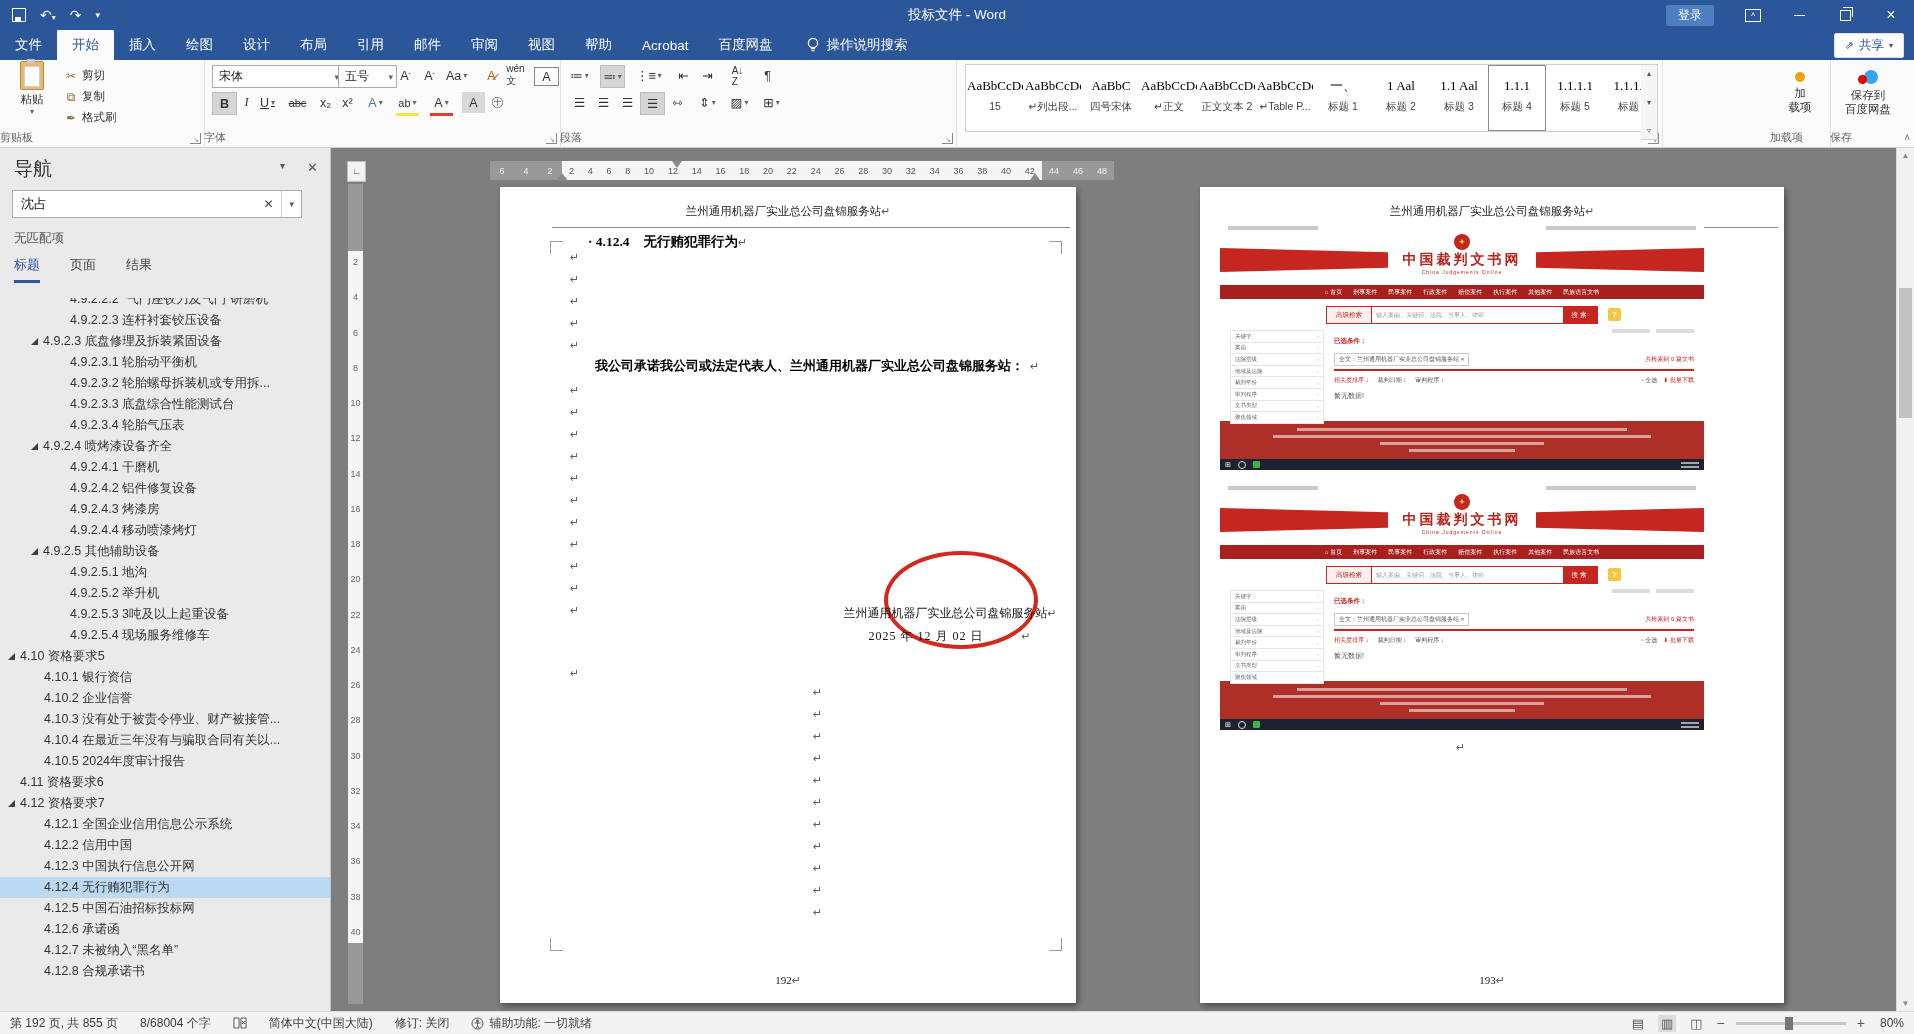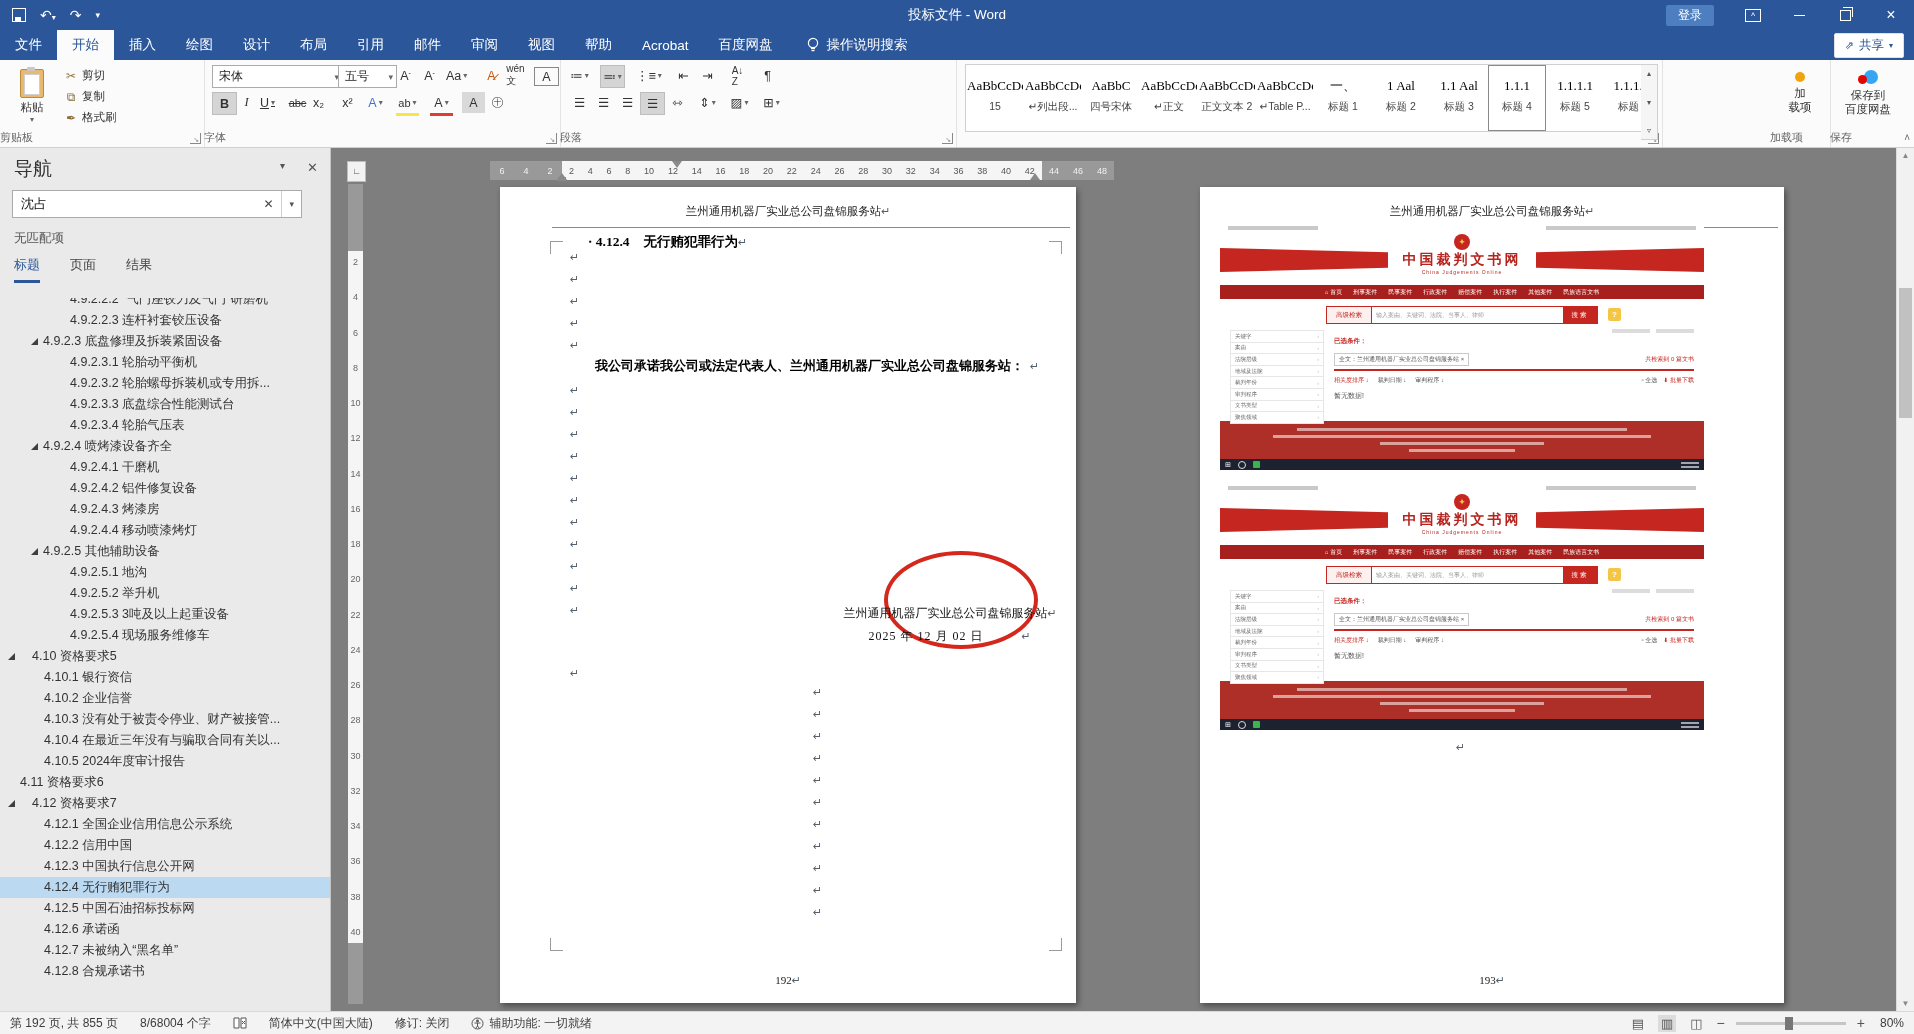--- a/index.html
+++ b/index.html
@@ -71,21 +71,21 @@
   .nav-search .x{margin-left:auto;color:#444;font-size:12px;padding:0 8px;cursor:pointer;}
   .nav-search .dd{border-left:1px solid #d0d0d0;color:#555;font-size:9px;padding:0 7px;align-self:stretch;display:flex;align-items:center;cursor:pointer;}
   .nomatch{position:absolute;left:14px;top:82px;font-size:12.5px;color:#555;}
   .nav-tabs{position:absolute;left:14px;top:108px;display:flex;gap:30px;font-size:13px;color:#444;}
   .ntab{padding-bottom:6px;cursor:pointer;}
   .ntab.active{color:#2b579a;border-bottom:3px solid #2b579a;}
   .nav-list{position:absolute;left:0;top:150px;right:0;bottom:0;overflow:hidden;}
   .nrow{height:21px;line-height:21px;font-size:12.5px;color:#333;white-space:nowrap;overflow:hidden;cursor:pointer;display:flex;align-items:center;text-align:right;}
   .nrow.sel{background:#bcd9f2;}
   .nrow .tri{width:0;height:0;border-left:7px solid transparent;border-bottom:7px solid #3f3f3f;margin-right:5px;flex:0 0 auto;}
-  .lv1{padding-left:20px;gap:12px;} .lv2{padding-left:44px;} .lv3{padding-left:70px;}
+  .lv1{padding-left:20px;} .lv2{padding-left:44px;} .lv3{padding-left:70px;}
   .lv1.hasTri{padding-left:8px;} .lv2.hasTri{padding-left:31px;}
   
   .docarea{position:absolute;left:331px;top:0;right:0;bottom:0;background:#7e7e7e;overflow:hidden;}
   .corner-box{position:absolute;left:16px;top:13px;width:17px;height:19px;background:#f2f2f2;border:1px solid #bdbdbd;
               font-size:9px;color:#555;text-align:center;line-height:18px;cursor:pointer;}
   .hruler{position:absolute;left:159px;top:13px;height:19px;display:flex;font-size:9px;}
   .rseg{display:flex;align-items:center;justify-content:space-around;height:100%;}
   .rseg span{display:inline-block;}
   #rl{width:72px;background:#999;color:#f2f2f2;}
   #rm{width:480px;background:#f5f5f5;color:#555;position:relative;}
@@ -234,21 +234,21 @@
     <div class="share-btn">
       <span style="font-size:11px;">⇗</span>
       <span>共享</span>
       <span style="font-size:8px;">▾</span>
     </div>
   </div>
 
   <div class="ribbon">
 
     <div class="grp" style="left:0;width:204px;">
-      <div class="bigbtn" style="left:10px;top:9px;width:44px;">
+      <div class="bigbtn" style="left:10px;top:1px;width:44px;">
         <div class="clip-ico"></div>
         <div>粘贴</div>
           <div style="font-size:8px;color:#666;">▾</div>
       </div>
       <div class="mini" style="left:64px;top:8px;">
           <span class="ic">✂</span>
           <span>剪切</span>
         </div>
       <div class="mini" style="left:64px;top:29px;">
           <span class="ic">⧉</span>
@@ -274,21 +274,21 @@
       <div class="fbtn" style="left:190px;top:5px;">A<sup style="font-size:7px;">ˆ</sup></div>
       <div class="fbtn" style="left:214px;top:5px;">A<sup style="font-size:7px;">ˇ</sup></div>
       <div class="fbtn" style="left:240px;top:5px;">Aa<span class="dd">▾</span></div>
       <div class="fbtn" style="left:276px;top:5px;color:#c45911;">A̷</div>
       <div class="fbtn" style="left:300px;top:5px;font-size:10px;">wén<br>文</div>
       <div class="fbtn" style="left:330px;top:5px;border:1px solid #888;height:17px;margin-top:2px;">A</div>
       <div class="fbtn on" style="left:8px;top:32px;font-weight:bold;">B</div>
       <div class="fbtn" style="left:31px;top:32px;font-style:italic;font-family:'Liberation Serif',serif;">I</div>
       <div class="fbtn" style="left:52px;top:32px;text-decoration:underline;">U<span class="dd">▾</span></div>
       <div class="fbtn" style="left:82px;top:32px;text-decoration:line-through;font-size:11px;">abc</div>
-      <div class="fbtn" style="left:103px;top:32px;">x₂</div>
+      <div class="fbtn" style="left:110px;top:32px;">x₂</div>
       <div class="fbtn" style="left:132px;top:32px;">x²</div>
       <div class="fbtn" style="left:160px;top:32px;color:#4472c4;">A<span class="dd">▾</span></div>
       <div class="fbtn ul-yel" style="left:192px;top:32px;font-size:11px;">ab<span class="dd">▾</span></div>
       <div class="fbtn ul-red" style="left:226px;top:32px;">A<span class="dd">▾</span></div>
       <div class="fbtn" style="left:258px;top:32px;background:#d9d9d9;">A</div>
       <div class="fbtn" style="left:282px;top:32px;">㊉</div>
       <div class="grp-label">字体</div>
       <div class="dlg"></div>
     </div>
 

